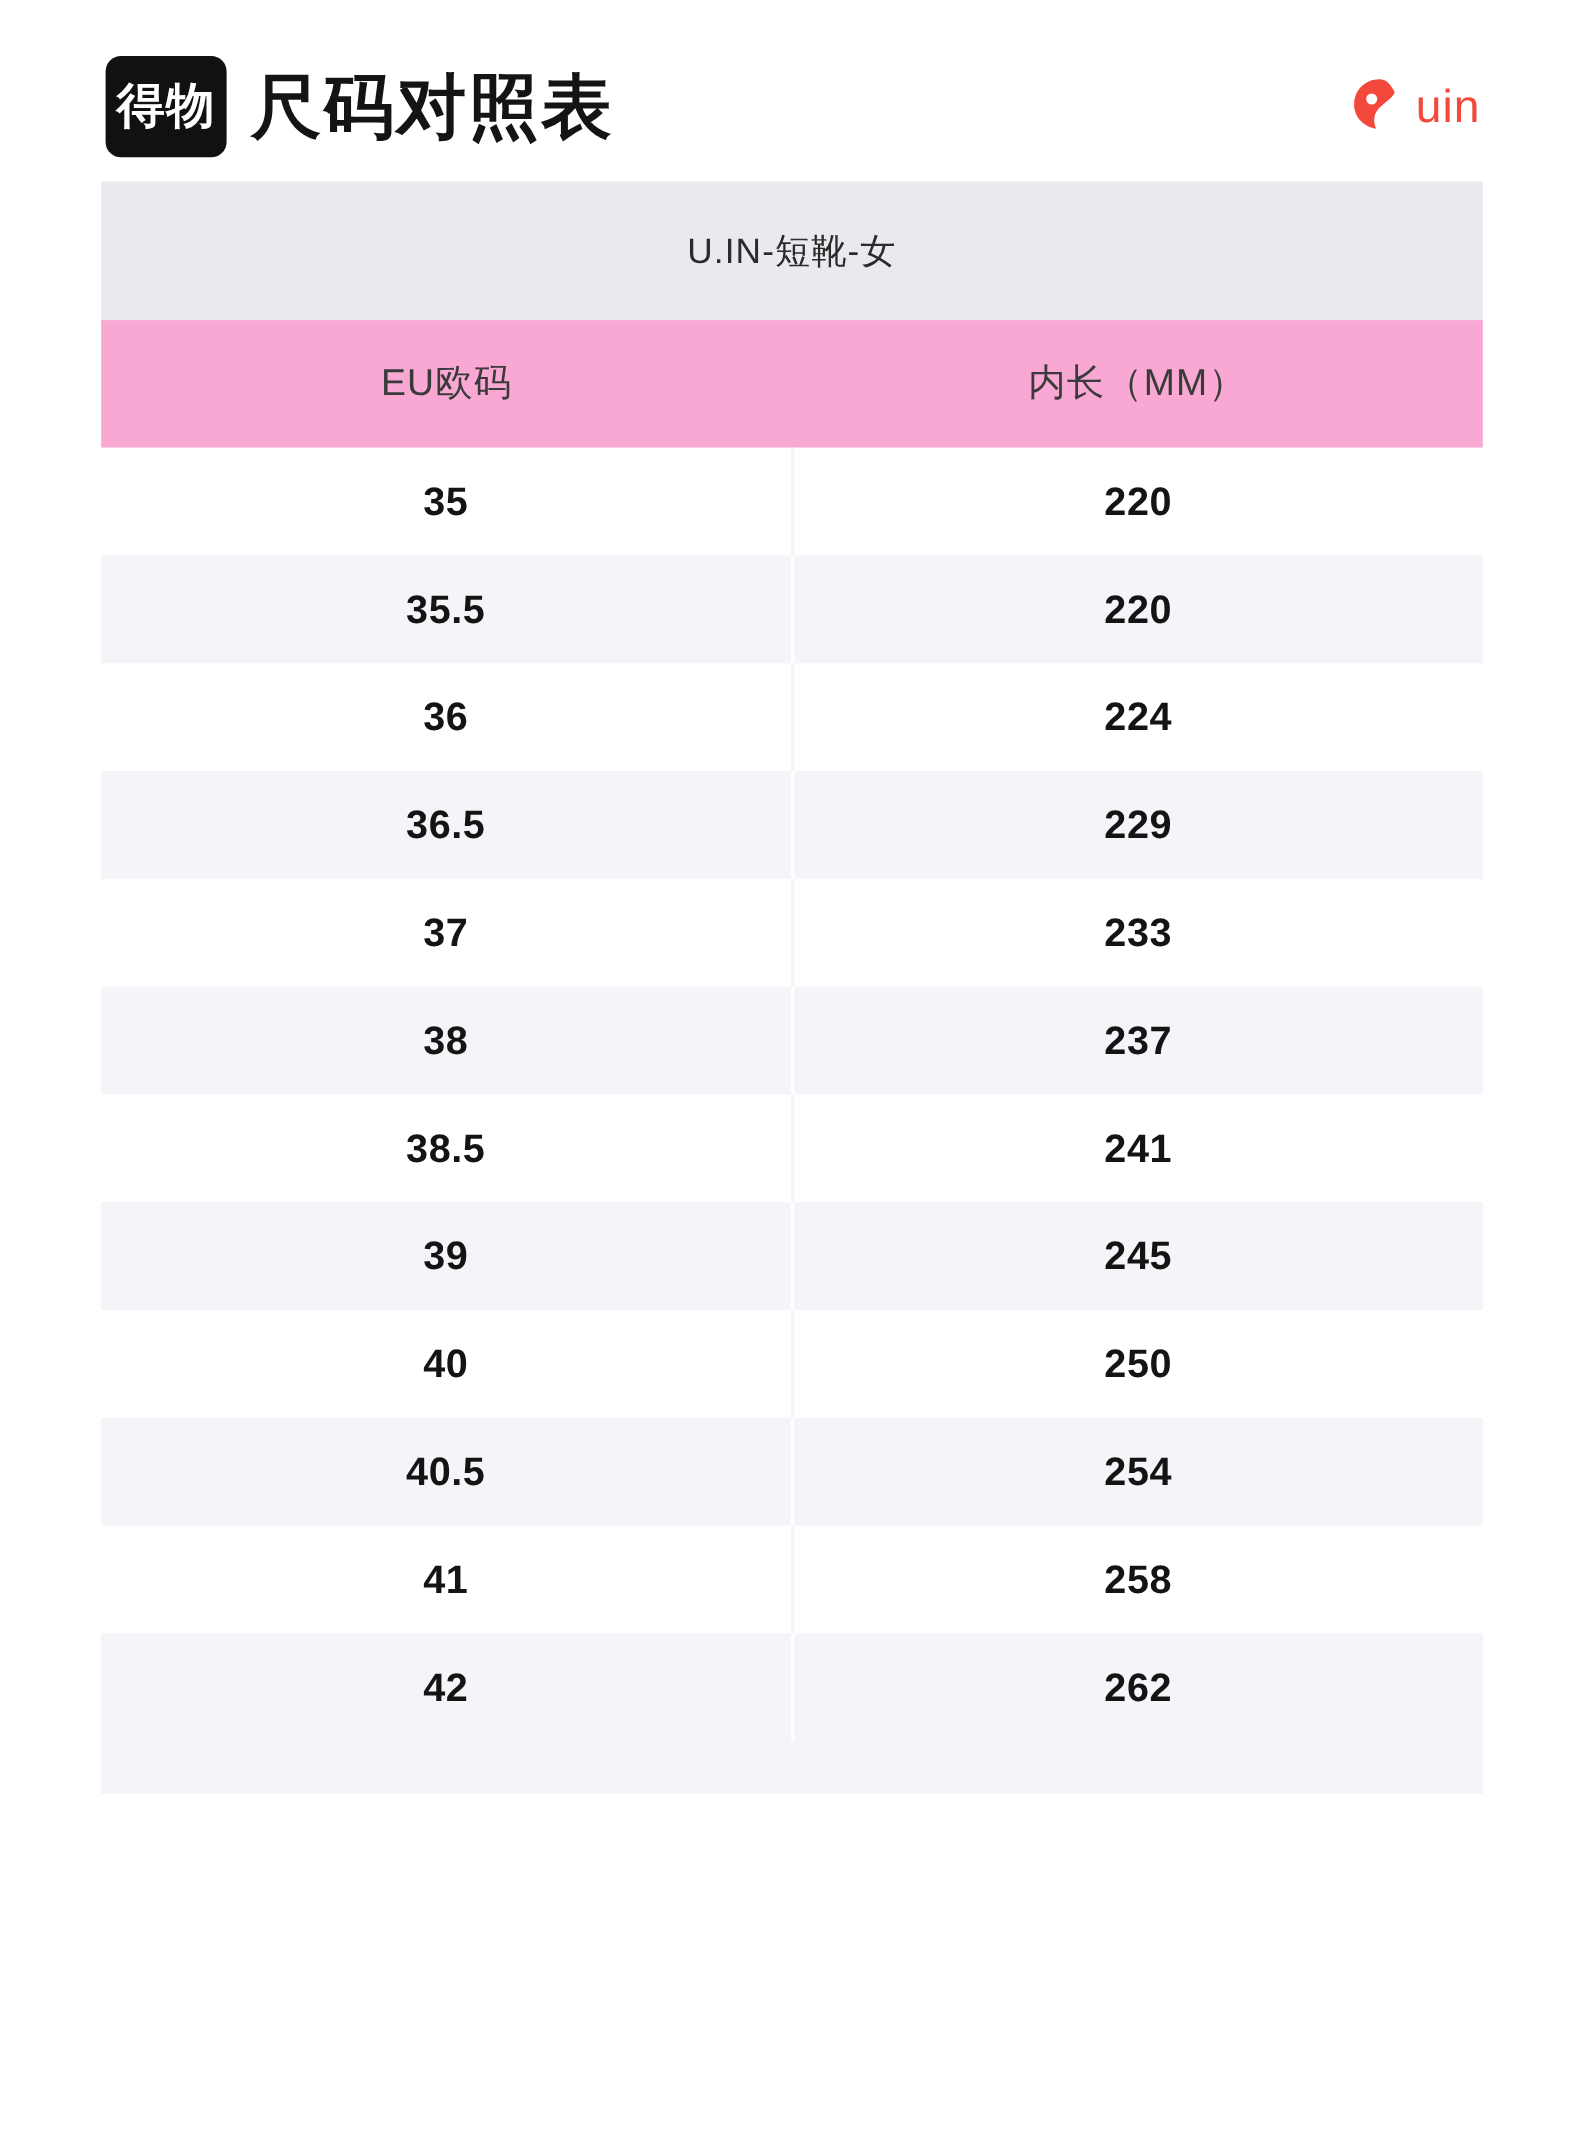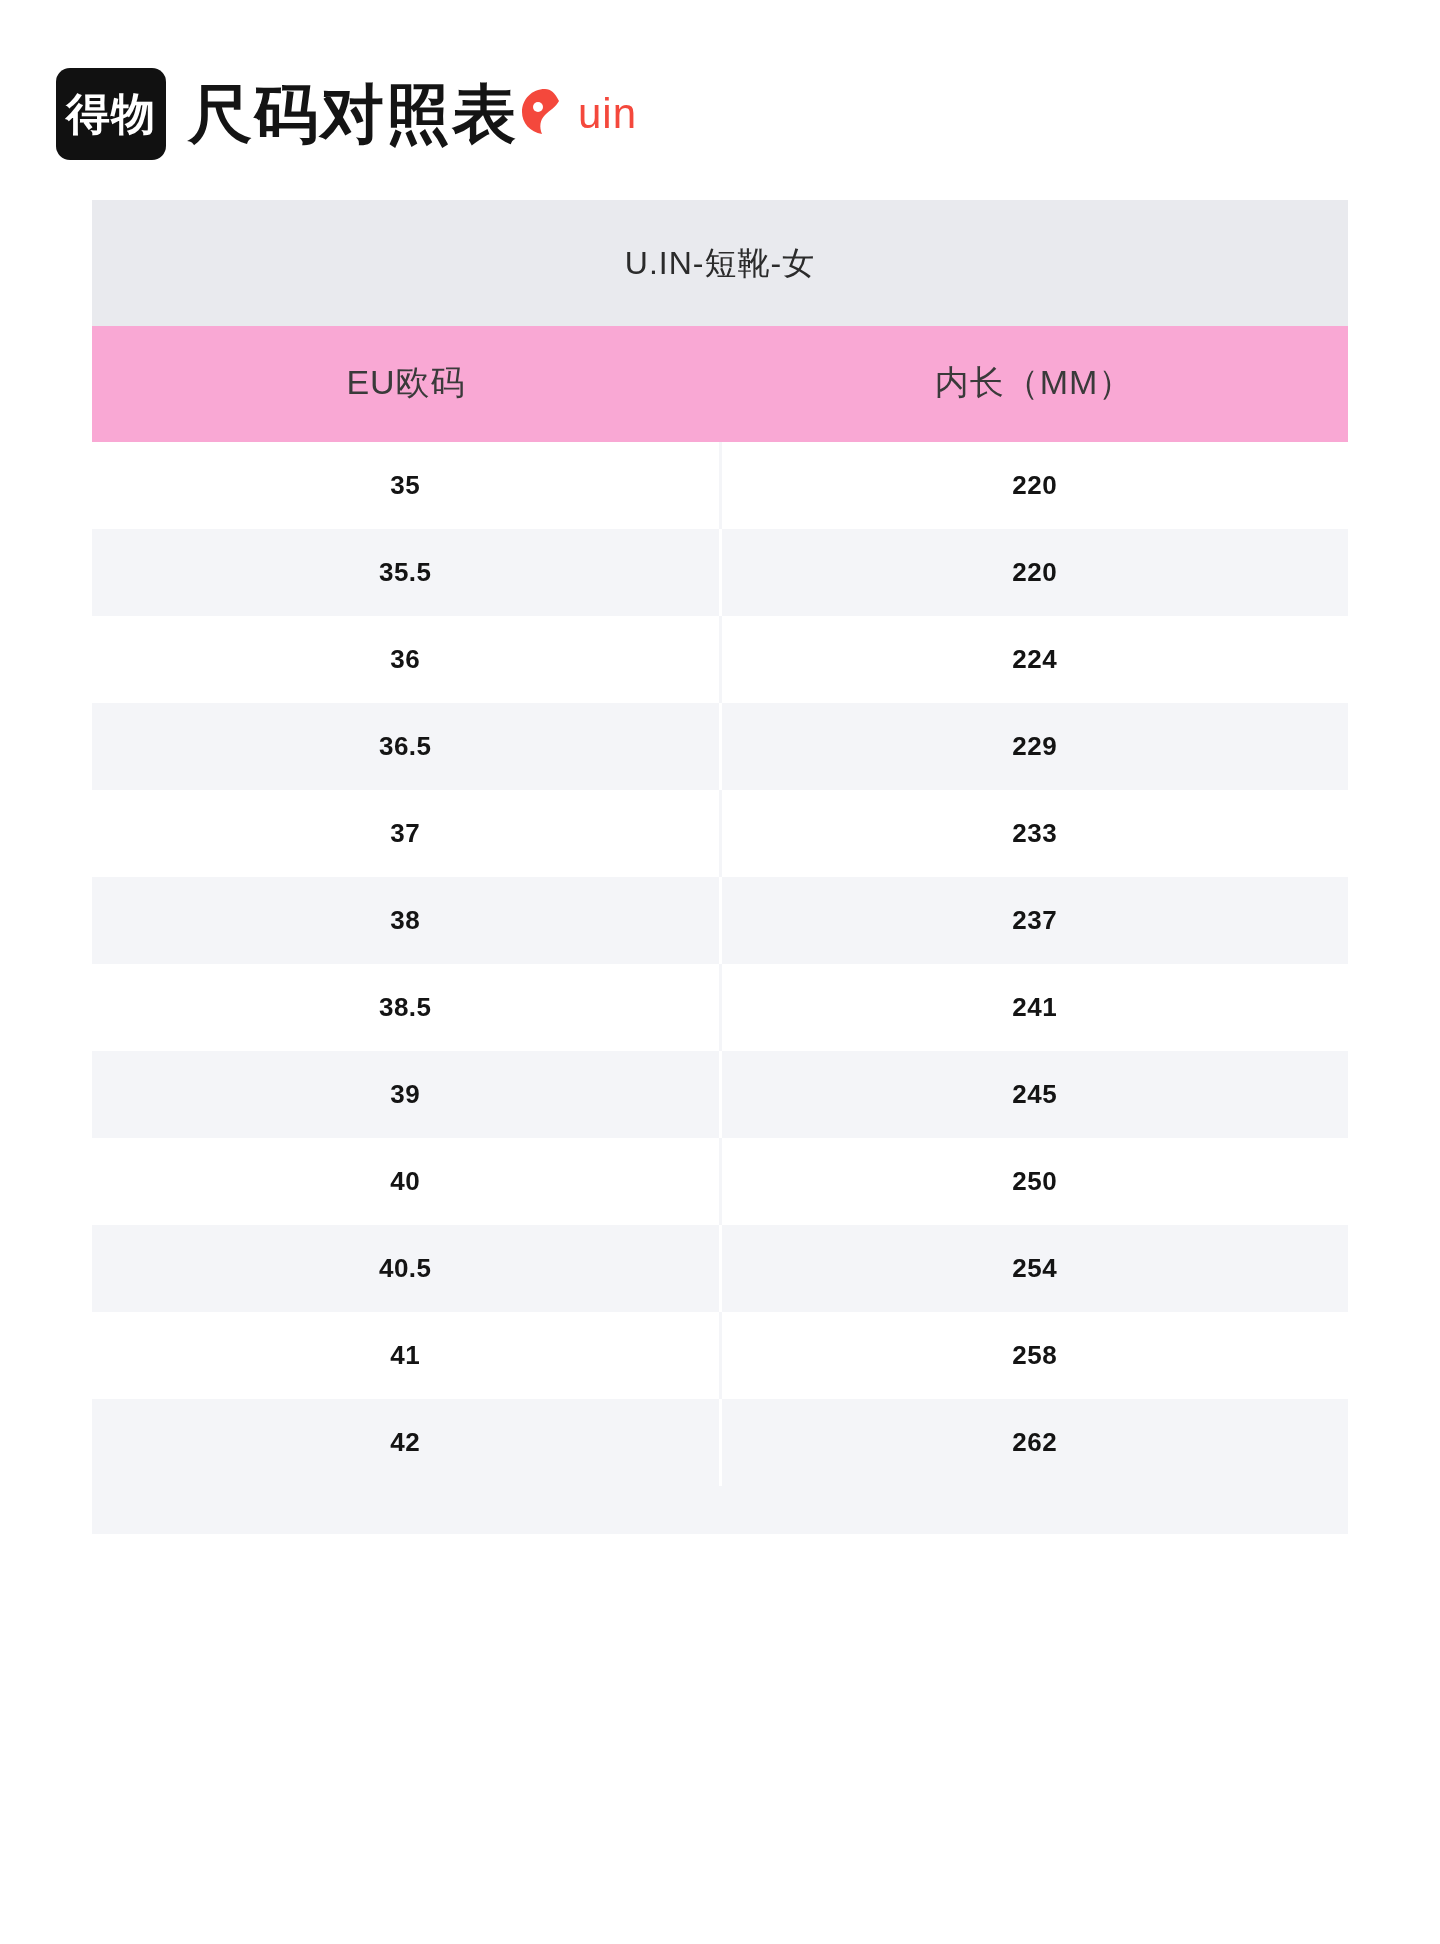--- a/index.html
+++ b/index.html
@@ -19,23 +19,24 @@
     min-height: 1944px;
     box-sizing: border-box;
     padding: 0;
     position: relative;
   }
 
   
   .header {
     display: flex;
     align-items: center;
-    padding: 28px 86px 0 56px;
+    justify-content: space-between;
+    padding: 28px 86px 0 96px;
     box-sizing: border-box;
-    height: 200px;
+    height: 165px;
   }
   .brand-left {
     display: flex;
     align-items: center;
     gap: 22px;
   }
   .logo-badge {
     width: 110px;
     height: 92px;
     background: #111111;
@@ -104,21 +105,21 @@
   .table th {
     font-size: 34px;
     font-weight: 400;
     color: #3a3a3a;
     padding: 34px 0 36px 0;
     text-align: center;
     background: #f9a8d4;
     letter-spacing: 1px;
   }
   .table td {
-    font-size: 26px;
+    font-size: 36px;
     font-weight: 700;
     color: #141414;
     text-align: center;
     padding: 28px 0;
     letter-spacing: 0.5px;
   }
   .table tbody tr.row-odd td {
     background: #ffffff;
   }
   .table tbody tr.row-even td {

